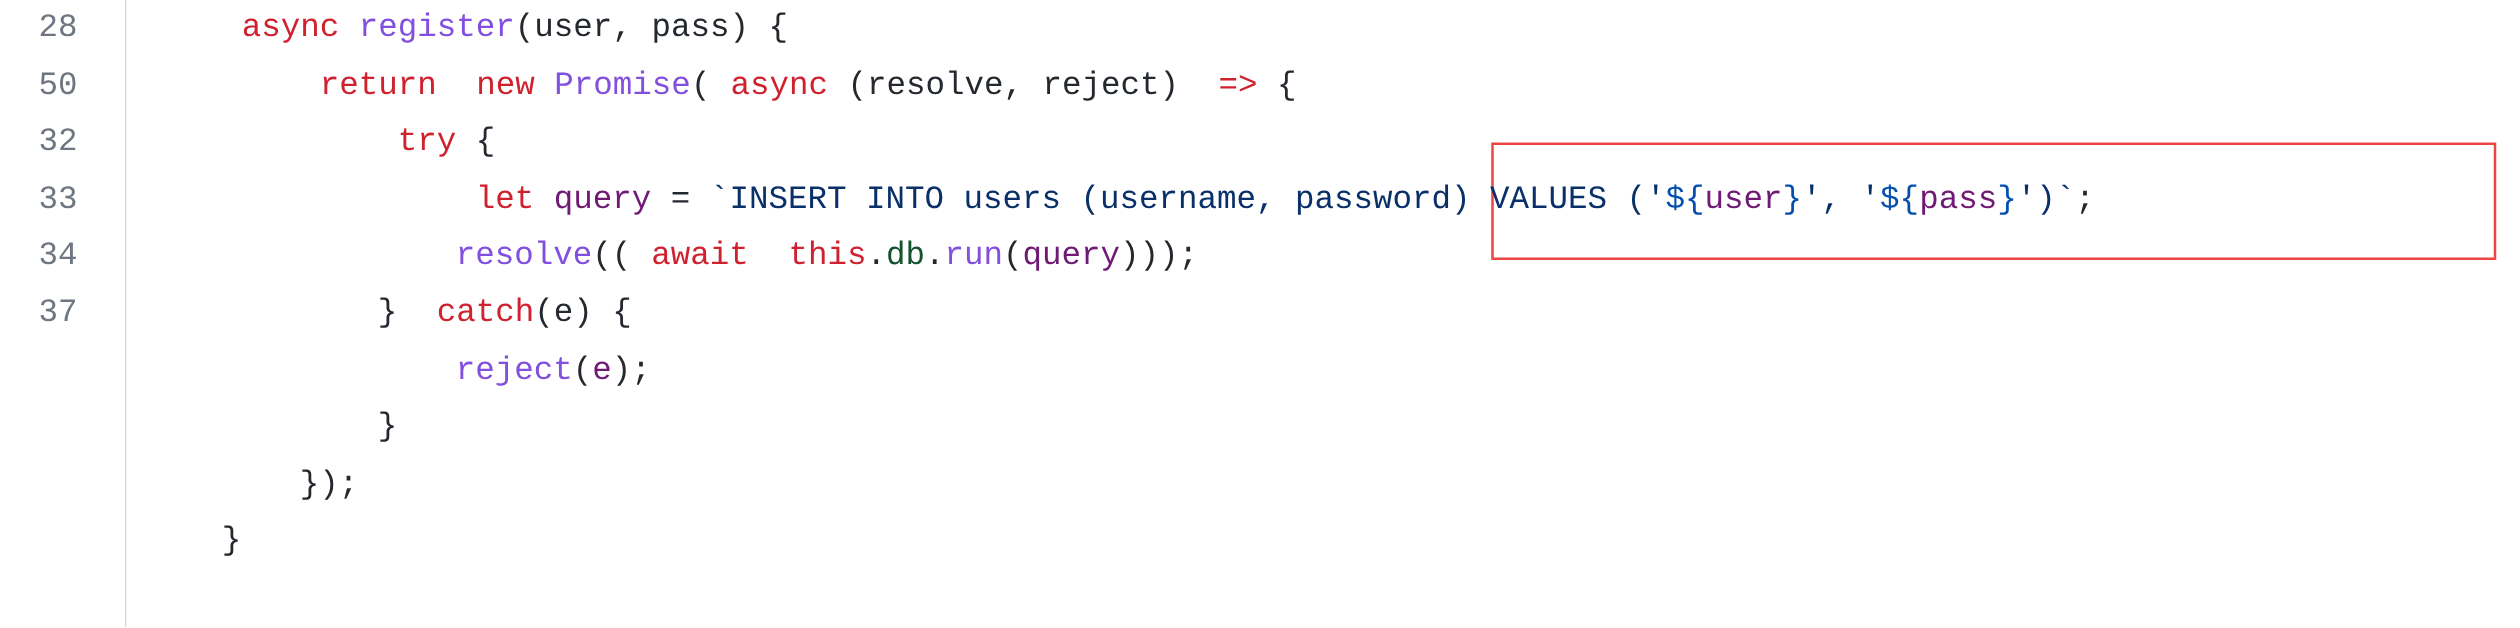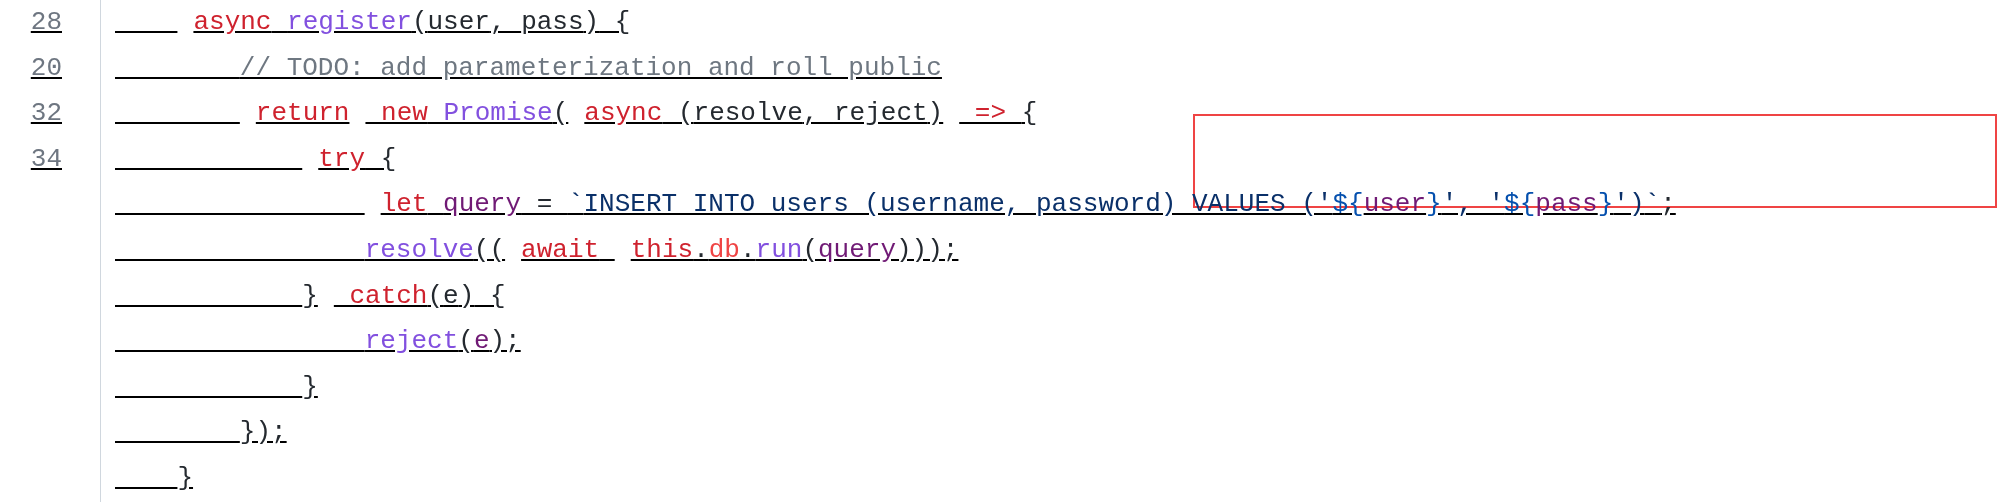--- a/index.html
+++ b/index.html
@@ -9,21 +9,20 @@
     background: #ffffff;
     font-family: Consolas, "Courier New", monospace;
     font-size: 26px;
     line-height: 45.6px;
     overflow: hidden;
   }
   .editor {
     display: flex;
     width: 100%;
     height: 100%;
-    text-decoration: underline;
   }
   .gutter {
     width: 90px;
     flex-shrink: 0;
     text-align: right;
     color: #6e7681;
     padding-top: 0px;
     user-select: none;
   }
   .gutter .ln {
@@ -54,48 +53,49 @@
   }
   
   .kw      { color: #cf222e; margin-left: 16px; }   
   .fn      { color: #8250df; }   
   .param   { color: #24292f; }   
   .punct   { color: #24292f; }
   .cmt     { color: #6e7781; }
   .var     { color: #701a75; }   
   .str     { color: #0a3069; }   
   .interp  { color: #0550ae; }   
-  .prop    { color: #ef4444; }
+  .prop    { color: #14532d; }
   .highlight-box {
     position: absolute;
     border: 2px solid #ef4444;
     pointer-events: none;
   }
 </style>
 </head>
 <body>
 
 <div class="editor">
   <div class="gutter">
     <div class="ln">28</div>
-    <div class="ln">20</div>
+    <div class="ln">50</div>
     <div class="ln">32</div>
+    <div class="ln">33</div>
     <div class="ln">34</div>
+    <div class="ln">37</div>
   </div>
 
   <div class="code">
     <div class="vline"></div>
 
     <div class="highlight-box" style="top: 114px; left: 1103px; width: 804px; height: 94px;"></div>
 
     <div class="lines">
 
       <div class="line"><span class="punct">    </span><span class="kw">async</span><span> </span><span class="fn">register</span><span class="punct">(</span><span class="param">user</span><span class="punct">, </span><span class="param">pass</span><span class="punct">)</span><span class="punct"> {</span></div>
 
-      <div class="line"><span class="punct">        </span><span class="cmt">// TODO: add parameterization and roll public</span></div>
 
       <div class="line"><span class="punct">        </span><span class="kw">return</span><span class="kw"> new</span><span class="fn"> Promise</span><span class="punct">(</span><span class="kw">async</span><span class="punct"> (</span><span class="param">resolve</span><span class="punct">, </span><span class="param">reject</span><span class="punct">)</span><span class="kw"> =&gt; </span><span class="punct">{</span></div>
 
       <div class="line"><span class="punct">            </span><span class="kw">try</span><span class="punct"> {</span></div>
 
       <div class="line"><span class="punct">                </span><span class="kw">let</span><span> </span><span class="var">query</span><span class="punct"> = </span><span class="str">`</span><span class="str">INSERT INTO users (username, password) VALUES ('</span><span class="interp">${</span><span class="var">user</span><span class="interp">}</span><span class="str">', '</span><span class="interp">${</span><span class="var">pass</span><span class="interp">}</span><span class="str">')</span><span class="str">`</span><span class="punct">;</span></div>
 
       <div class="line"><span class="punct">                </span><span class="fn">resolve</span><span class="punct">((</span><span class="kw">await</span><span> </span><span class="kw">this</span><span class="punct">.</span><span class="prop">db</span><span class="punct">.</span><span class="fn">run</span><span class="punct">(</span><span class="var">query</span><span class="punct">)));</span></div>
 
       <div class="line"><span class="punct">            </span><span class="punct">}</span><span class="kw"> catch</span><span class="punct">(</span><span class="param">e</span><span class="punct">)</span><span class="punct"> {</span></div>

